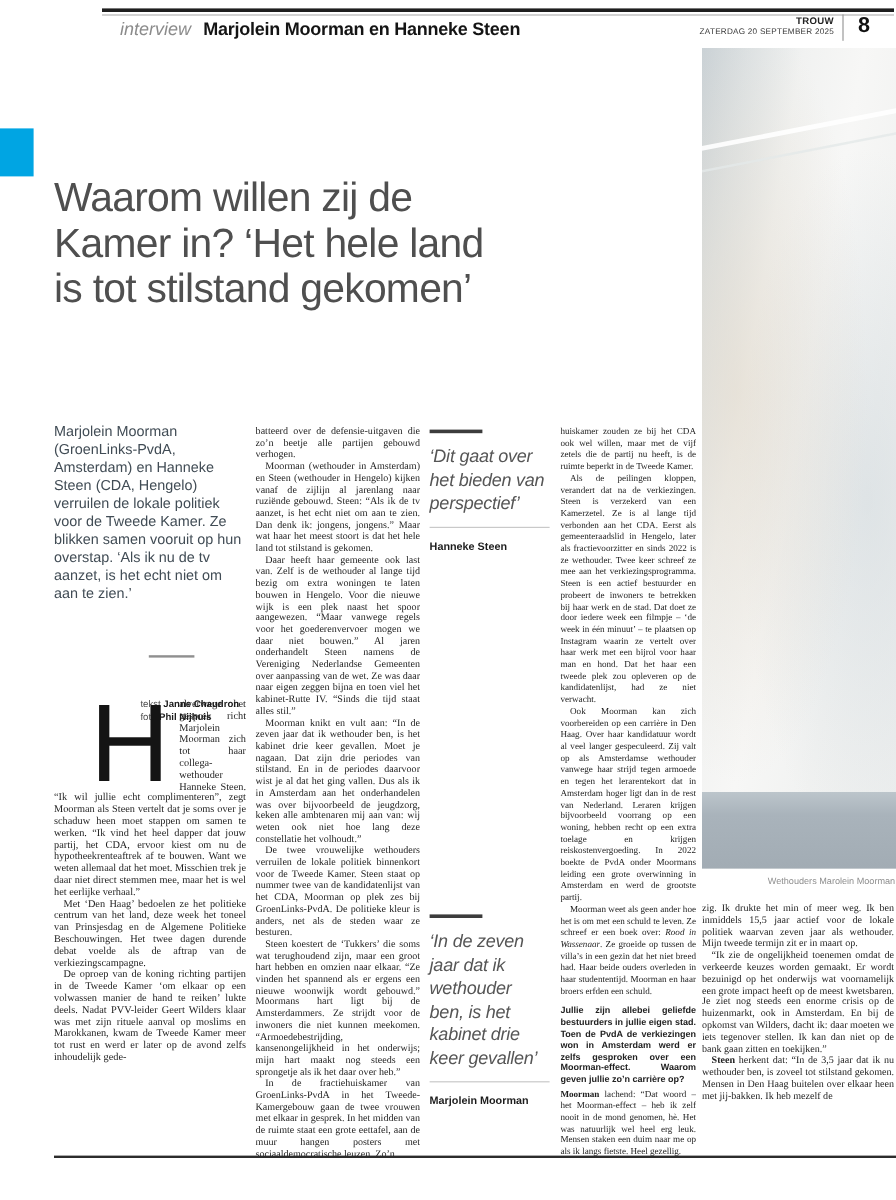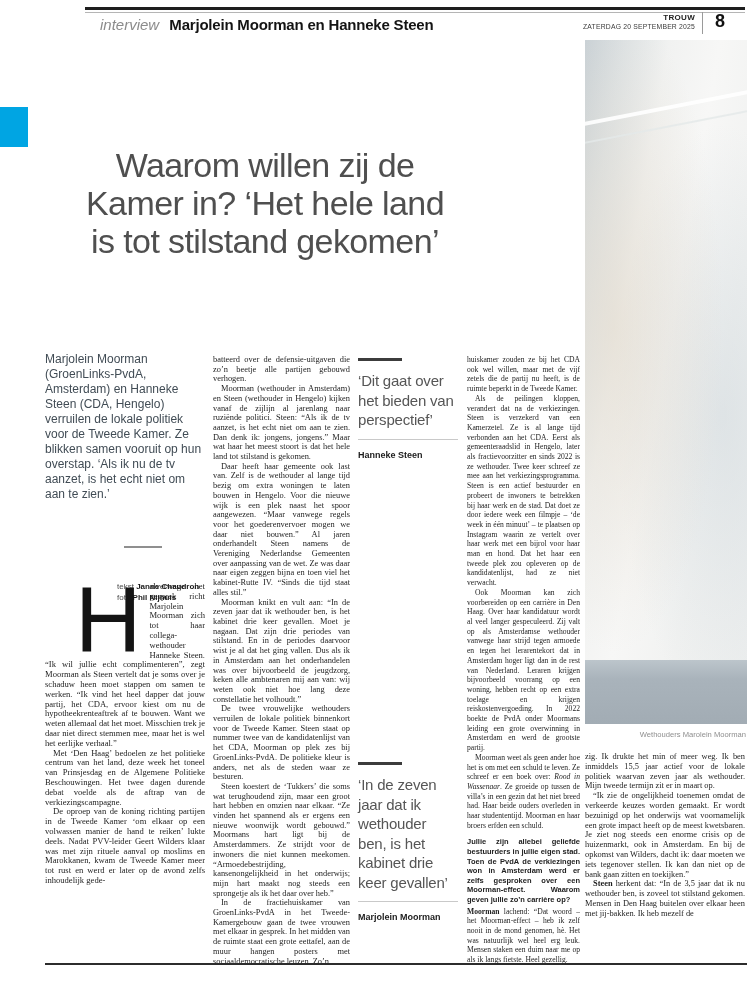--- a/index.html
+++ b/index.html
@@ -17,21 +17,21 @@
   .date{font-size:6.8px;color:#3a3a3a;letter-spacing:.2px;}
   .mast-div{position:absolute;right:44px;top:12px;width:1px;height:22px;background:#9a9a9a;}
   .pagenum{position:absolute;right:22px;top:11px;font-family:"Liberation Sans",sans-serif;font-size:18px;font-weight:700;color:#111;}
 
   
   .blue-square{position:absolute;left:0;top:107px;width:28px;height:40px;background:#00a5e3;}
 
   
   .headline{position:absolute;left:45px;top:146px;width:440px;
             font-family:"Liberation Sans",sans-serif;font-weight:300;
-            font-size:34px;line-height:38px;color:#4f4f4f;letter-spacing:-0.6px;white-space:pre-line;text-align:center;}
+            font-size:34px;line-height:38px;color:#4f4f4f;letter-spacing:-0.6px;white-space:pre-line;}
 
   
   .intro{position:absolute;left:45px;top:352px;width:162px;
          font-family:"Liberation Sans",sans-serif;font-weight:300;
          font-size:12px;line-height:15px;color:#414c55;}
   .cred-rule{position:absolute;left:124px;top:546px;width:38px;height:2px;background:#8f8f8f;}
   .credits{position:absolute;left:117px;top:554px;font-family:"Liberation Sans",sans-serif;
            font-size:8px;line-height:11px;color:#4c4c4c;margin-top:27px;}
   .credits b{color:#1a1a1a;}
 
@@ -46,21 +46,21 @@
   .dropcap{float:left;font-family:"Liberation Sans",sans-serif;font-weight:400;
            font-size:92px;line-height:72px;color:#141414;margin:2px 8px 2px 30px;}
   .q-bold{font-family:"Liberation Sans",sans-serif;font-weight:700;font-size:7.5px;
           line-height:9.6px;color:#222;margin:7px 0 2px 0 !important;}
   .lead{font-weight:700;}
   .booktitle{font-style:italic;}
 
   
   .pq{position:absolute;left:358px;width:100px;font-family:"Liberation Sans",sans-serif;}
   .pq .bar{width:44px;height:3px;background:#3c3c3c;margin-bottom:10px;}
-  .pq .qt{font-weight:300;font-size:15px;line-height:19.5px;color:#565656;letter-spacing:-0.2px;}
+  .pq .qt{font-weight:300;font-size:15px;line-height:19.5px;color:#565656;letter-spacing:-0.2px;font-style:italic;}
   .pq .thin{width:100px;height:1px;background:#c9c9c9;margin:9px 0 10px 0;}
   .pq .nm{font-size:9px;font-weight:700;color:#1c1c1c;}
   #pq1{top:358px;}
   #pq2{top:762px;}
 
   
   .photo{position:absolute;left:585px;top:40px;width:162px;height:684px;overflow:hidden;
          background:
            radial-gradient(ellipse at 18% 42%, rgba(224,214,198,0.55), rgba(224,214,198,0) 58%),
            radial-gradient(ellipse at 85% 55%, rgba(200,210,216,0.45), rgba(200,210,216,0) 55%),
@@ -111,21 +111,21 @@
   </div>
 
   <div id="col1" class="col">
     <p><span class="dropcap">H</span><span>alverwege het gesprek richt Marjolein Moorman zich tot haar collega-wethouder Hanneke Steen. “Ik wil jullie echt complimenteren”, zegt Moorman als Steen vertelt dat je soms over je schaduw heen moet stappen om samen te werken. “Ik vind het heel dapper dat jouw partij, het CDA, ervoor kiest om nu de hypotheekrenteaftrek af te bouwen. Want we weten allemaal dat het moet. Misschien trek je daar niet direct stemmen mee, maar het is wel het eerlijke verhaal.”</span></p>
     <p class="ind">Met ‘Den Haag’ bedoelen ze het politieke centrum van het land, deze week het toneel van Prinsjesdag en de Algemene Politieke Beschouwingen. Het twee dagen durende debat voelde als de aftrap van de verkiezingscampagne.</p>
     <p class="ind">De oproep van de koning richting partijen in de Tweede Kamer ‘om elkaar op een volwassen manier de hand te reiken’ lukte deels. Nadat PVV-leider Geert Wilders klaar was met zijn rituele aanval op moslims en Marokkanen, kwam de Tweede Kamer meer tot rust en werd er later op de avond zelfs inhoudelijk gede-</p>
   </div>
 
   <div id="col2" class="col">
     <p>batteerd over de defensie-uitgaven die zo’n beetje alle partijen gebouwd verhogen.</p>
-    <p class="ind">Moorman (wethouder in Amsterdam) en Steen (wethouder in Hengelo) kijken vanaf de zijlijn al jarenlang naar ruziënde politici. Steen: “Als ik de tv aanzet, is het echt niet om aan te zien. Dan denk ik: jongens, jongens.” Maar wat haar het meest stoort is dat het hele land tot stilstand is gekomen.</p>
+    <p class="ind">Moorman (wethouder in Amsterdam) en Steen (wethouder in Hengelo) kijken vanaf de zijlijn al jarenlang naar ruziënde gebouwd. Steen: “Als ik de tv aanzet, is het echt niet om aan te zien. Dan denk ik: jongens, jongens.” Maar wat haar het meest stoort is dat het hele land tot stilstand is gekomen.</p>
     <p class="ind">Daar heeft haar gemeente ook last van. Zelf is de wethouder al lange tijd bezig om extra woningen te laten bouwen in Hengelo. Voor die nieuwe wijk is een plek naast het spoor aangewezen. “Maar vanwege regels voor het goederenvervoer mogen we daar niet bouwen.” Al jaren onderhandelt Steen namens de Vereniging Nederlandse Gemeenten over aanpassing van de wet. Ze was daar naar eigen zeggen bijna en toen viel het kabinet-Rutte IV. “Sinds die tijd staat alles stil.”</p>
     <p class="ind">Moorman knikt en vult aan: “In de zeven jaar dat ik wethouder ben, is het kabinet drie keer gevallen. Moet je nagaan. Dat zijn drie periodes van stilstand. En in de periodes daarvoor wist je al dat het ging vallen. Dus als ik in Amsterdam aan het onderhandelen was over bijvoorbeeld de jeugdzorg, keken alle ambtenaren mij aan van: wij weten ook niet hoe lang deze constellatie het volhoudt.”</p>
     <p class="ind">De twee vrouwelijke wethouders verruilen de lokale politiek binnenkort voor de Tweede Kamer. Steen staat op nummer twee van de kandidatenlijst van het CDA, Moorman op plek zes bij GroenLinks-PvdA. De politieke kleur is anders, net als de steden waar ze besturen.</p>
     <p class="ind">Steen koestert de ‘Tukkers’ die soms wat terughoudend zijn, maar een groot hart hebben en omzien naar elkaar. “Ze vinden het spannend als er ergens een nieuwe woonwijk wordt gebouwd.” Moormans hart ligt bij de Amsterdammers. Ze strijdt voor de inwoners die niet kunnen meekomen. “Armoedebestrijding, kansenongelijkheid in het onderwijs; mijn hart maakt nog steeds een sprongetje als ik het daar over heb.”</p>
     <p class="ind">In de fractiehuiskamer van GroenLinks-PvdA in het Tweede-Kamergebouw gaan de twee vrouwen met elkaar in gesprek. In het midden van de ruimte staat een grote eettafel, aan de muur hangen posters met sociaaldemocratische leuzen. Zo’n</p>
   </div>
 
   <div id="pq1" class="pq">
     <div class="bar"></div>
     <div class="qt">‘Dit gaat over het bieden van perspectief’</div>

